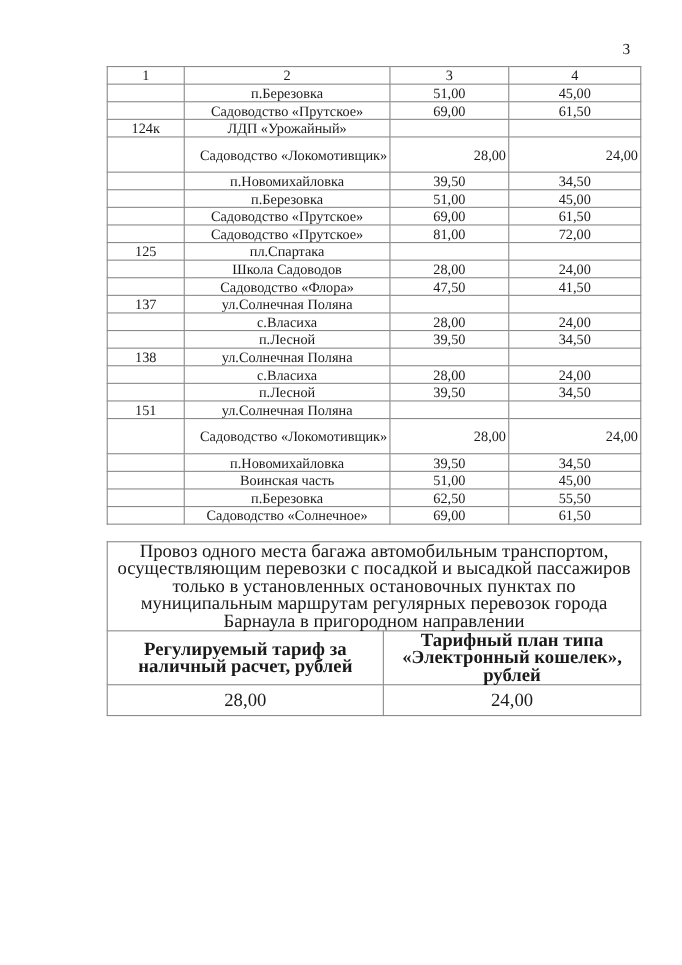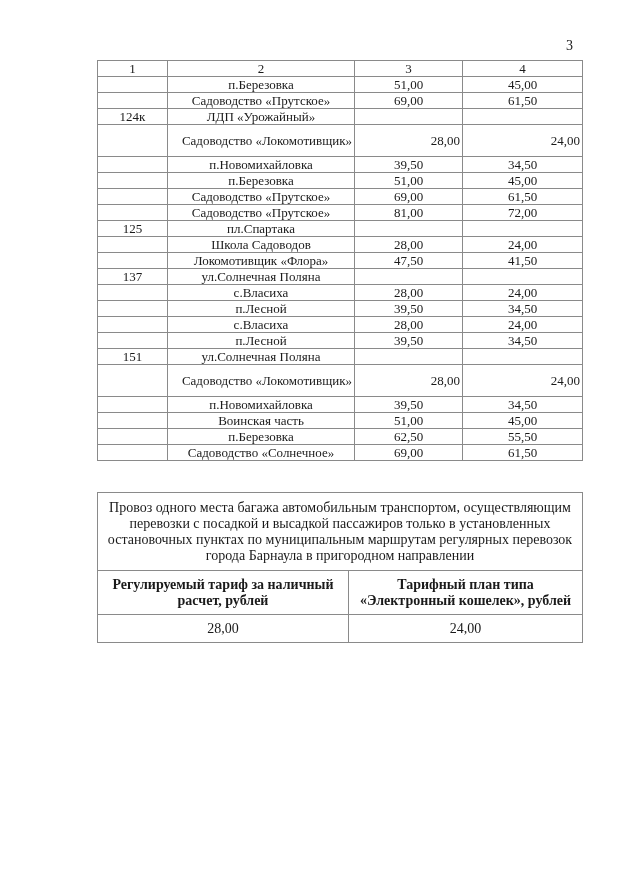--- a/index.html
+++ b/index.html
@@ -10,21 +10,21 @@
   td { border: 1px solid #8a8a8a; text-align: center; vertical-align: middle;
        padding: 0 2px; font-size: 13px; line-height: 15px; }
   #main-table { left: 97px; top: 60px; width: 485px; }
   #main-table td { height: 15px; }
   #main-table td.tall { height: 31px; text-align: right; }
   #main-table col.c1 { width: 70px; }
   #main-table col.c2 { width: 187px; }
   #main-table col.c3 { width: 108px; }
   #main-table col.c4 { width: 120px; }
   #bottom-table { left: 97px; top: 492px; width: 485px; }
-  #bottom-table td { font-size: 14px; line-height: 16px; }
+  #bottom-table td { font-size: 17px; line-height: 16px; }
   #bottom-table .note { height: 77px; padding: 0 4px; }
   #bottom-table .hdr { height: 43px; font-weight: bold; }
   #bottom-table .val { height: 27px; }
   #bottom-table col.b1 { width: 251px; }
   #bottom-table col.b2 { width: 234px; }
   #main-table td, #bottom-table td { border-top: none; }
   #main-table tr:first-child td, #bottom-table tr:first-child td { border-top: 1px solid #8a8a8a; }
 </style>
 </head>
 <body>
@@ -100,41 +100,47 @@
         <td></td>
       </tr>
       <tr>
         <td></td>
         <td>Школа Садоводов</td>
         <td>28,00</td>
         <td>24,00</td>
       </tr>
       <tr>
         <td></td>
-        <td>Локомотивщик «Флора»</td>
+        <td>Садоводство «Флора»</td>
         <td>47,50</td>
         <td>41,50</td>
       </tr>
       <tr>
         <td>137</td>
         <td>ул.Солнечная Поляна</td>
         <td></td>
         <td></td>
       </tr>
       <tr>
         <td></td>
         <td>с.Власиха</td>
         <td>28,00</td>
         <td>24,00</td>
       </tr>
       <tr>
         <td></td>
         <td>п.Лесной</td>
         <td>39,50</td>
         <td>34,50</td>
+      </tr>
+      <tr>
+        <td>138</td>
+        <td>ул.Солнечная Поляна</td>
+        <td></td>
+        <td></td>
       </tr>
       <tr>
         <td></td>
         <td>с.Власиха</td>
         <td>28,00</td>
         <td>24,00</td>
       </tr>
       <tr>
         <td></td>
         <td>п.Лесной</td>

